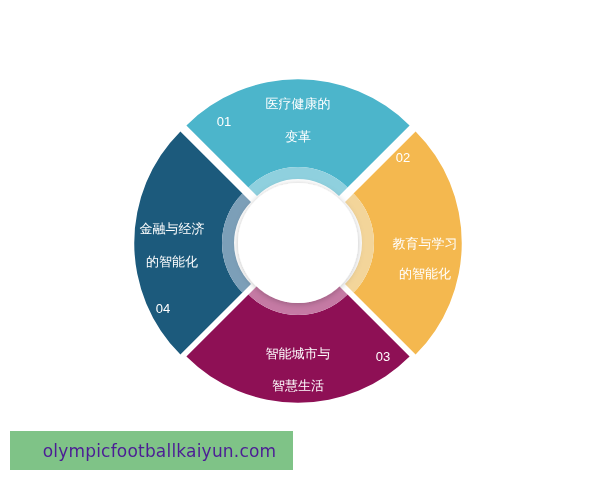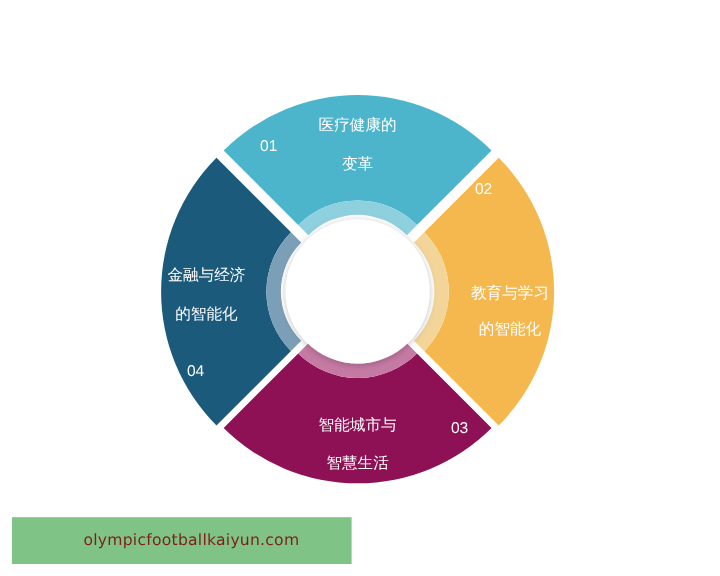--- a/index.html
+++ b/index.html
@@ -7,21 +7,21 @@
       width: 600px; height: 480px; background: #ffffff; position: relative; overflow: hidden;
       font-family: "DejaVu Sans", "Liberation Sans", sans-serif;
     }
     #diagram { position: absolute; left: 0; top: 0; }
     .seg-label { font-size: 13px; fill: #ffffff; text-anchor: middle; }
     .seg-num { font-size: 13px; fill: #ffffff; text-anchor: middle; font-family: "Liberation Sans", sans-serif; }
     .footer-banner {
       position: absolute; left: 10px; top: 431px; width: 283px; height: 39px;
       background: #7fc387; display: flex; align-items: center; justify-content: center;
     }
-    .footer-text { font-size: 13px; color: #7f1d1d; font-family: "DejaVu Sans", sans-serif; letter-spacing: 0.2px; margin-left: 16px; }
+    .footer-text { font-size: 17px; color: #4c1d95; font-family: "DejaVu Sans", sans-serif; letter-spacing: 0.2px; margin-left: 16px; }
   </style>
 </head>
 <body>
 
 <svg id="diagram" width="600" height="480" viewBox="0 0 600 480">
   <defs>
     <filter id="shadow" x="-30%" y="-30%" width="160%" height="160%">
       <feDropShadow dx="0" dy="1" stdDeviation="3" flood-color="#000" flood-opacity="0.25"></feDropShadow>
     </filter>
   </defs>

